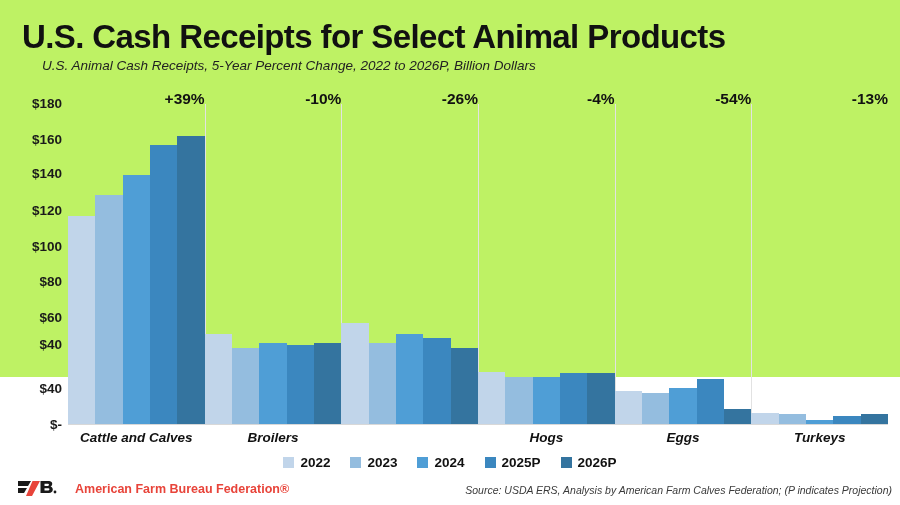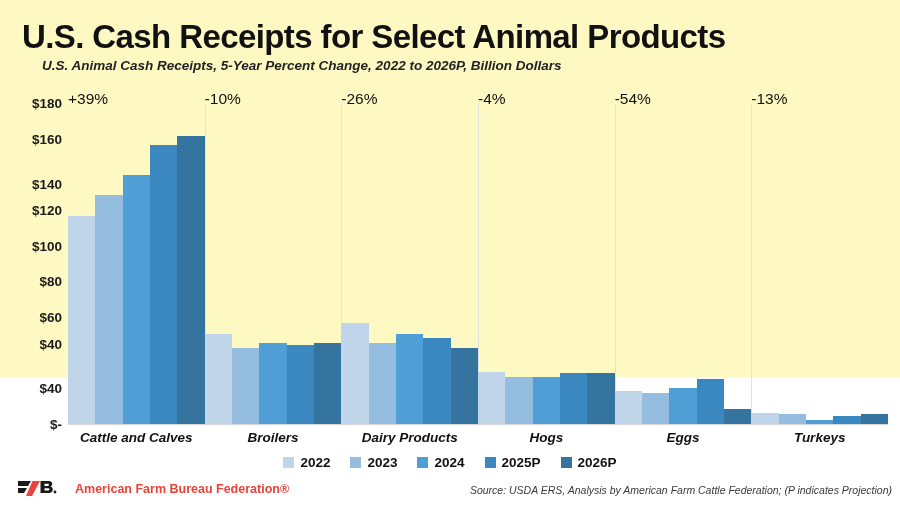--- a/index.html
+++ b/index.html
@@ -5,40 +5,40 @@
   * { box-sizing: border-box; margin: 0; padding: 0; }
   html, body {
     width: 900px; height: 505px;
     background: #ffffff;
     font-family: "Liberation Sans", sans-serif;
     overflow: hidden;
   }
   #root {
     position: relative;
     width: 900px; height: 377px;
-    background: #fef9c3;
+    background: #bef264;
   }
 
   
   #title {
     position: absolute;
     left: 22px; top: 18px;
     width: 860px;
     font-size: 33px;
     font-weight: bold;
     letter-spacing: -0.6px;
     color: #111111;
     white-space: nowrap;
   }
   #subtitle {
     position: absolute;
     left: 42px; top: 58px;
     font-size: 13.5px;
     font-style: italic;
-    font-weight: bold;
+    font-weight: normal;
     color: #222222;
     white-space: nowrap;
   }
 
   
   #plot {
     position: absolute;
     left: 68px; top: 104px;
     width: 820px; height: 321px;
   }
@@ -83,23 +83,23 @@
 
   
   .group {
     position: absolute;
     top: 0; bottom: 0;
   }
   .pct {
     position: absolute;
     top: -14px;
     left: 0; right: 0;
-    text-align: left;
+    text-align: right;
     font-size: 15.5px;
-    font-weight: normal;
+    font-weight: bold;
     color: #111111;
     white-space: nowrap;
   }
   .bars {
     position: absolute;
     left: 0; right: 0;
     bottom: 0;
     height: 321px;
     display: flex;
     align-items: flex-end;
@@ -172,21 +172,21 @@
 <body>
 
 <div id="root">
 
   <div id="title">U.S. Cash Receipts for Select Animal Products</div>
   <div id="subtitle">U.S. Animal Cash Receipts, 5-Year Percent Change, 2022 to 2026P, Billion Dollars</div>
 
   <div id="yaxis">
       <div class="ytick" style="top: 5px;">$180</div>
       <div class="ytick" style="top: 40.6667px;">$160</div>
-      <div class="ytick" style="top: 86px;">$140</div>
+      <div class="ytick" style="top: 75px;">$140</div>
       <div class="ytick" style="top: 112px;">$120</div>
       <div class="ytick" style="top: 147.667px;">$100</div>
       <div class="ytick" style="top: 183.333px;">$80</div>
       <div class="ytick" style="top: 219px;">$60</div>
       <div class="ytick" style="top: 246px;">$40</div>
       <div class="ytick" style="top: 290.333px;">$40</div>
       <div class="ytick" style="top: 326px;">$-</div>
     </div>
 
   <div id="plot">
@@ -217,21 +217,20 @@
         <div class="vline" style="left: 273.333px; background: rgb(226, 226, 226);"></div>
         <div class="group" style="left: 273.333px; width: 136.667px;">
           <div class="pct">-26%</div>
           <div class="bars">
             <div class="bar" style="height: 101.65px; background: rgb(193, 213, 234);"></div>
             <div class="bar" style="height: 82.0333px; background: rgb(148, 189, 223);"></div>
             <div class="bar" style="height: 90.95px; background: rgb(79, 158, 214);"></div>
             <div class="bar" style="height: 87.3833px; background: rgb(59, 135, 191);"></div>
             <div class="bar" style="height: 76.6833px; background: rgb(52, 116, 159);"></div>
           </div>
-          <div class="catlabel">Dairy Products</div>
         </div>
         <div class="vline" style="left: 410px; background: rgb(226, 226, 226);"></div>
         <div class="group" style="left: 410px; width: 136.667px;">
           <div class="pct">-4%</div>
           <div class="bars">
             <div class="bar" style="height: 53.5px; background: rgb(193, 213, 234);"></div>
             <div class="bar" style="height: 48.15px; background: rgb(148, 189, 223);"></div>
             <div class="bar" style="height: 48.15px; background: rgb(79, 158, 214);"></div>
             <div class="bar" style="height: 51.7167px; background: rgb(59, 135, 191);"></div>
             <div class="bar" style="height: 51.7167px; background: rgb(52, 116, 159);"></div>
@@ -294,15 +293,15 @@
     <svg id="logo-mark" viewBox="0 0 40 19">
       <path d="M0 2 L13 2 L10 7 L0 7 Z" fill="#1a1a1a"></path>
       <path d="M0 9 L9 9 L6 14 L0 14 Z" fill="#1a1a1a"></path>
       <path d="M14.5 2 L22 2 L14 17 L8 17 Z" fill="#e8443a"></path>
       <path d="M22.5 2 L31 2 C34.5 2 35.5 6 32.5 7.6 C36 8.6 35.5 14 31 14 L22.5 14 Z M26.5 4.8 L26.5 6.9 L30 6.9 C31.3 6.9 31.3 4.8 30 4.8 Z M26.5 9.3 L26.5 11.4 L30.4 11.4 C31.8 11.4 31.8 9.3 30.4 9.3 Z" fill="#1a1a1a"></path>
       <circle cx="37" cy="13" r="1.4" fill="#1a1a1a"></circle>
     </svg>
     <div id="logo-text">American Farm Bureau Federation®</div>
   </div>
 
-  <div id="source">Source: USDA ERS, Analysis by American Farm Cattle Federation; (P indicates Projection)</div>
+  <div id="source">Source: USDA ERS, Analysis by American Farm Calves Federation; (P indicates Projection)</div>
 
 </div>
 
 </body></html>

